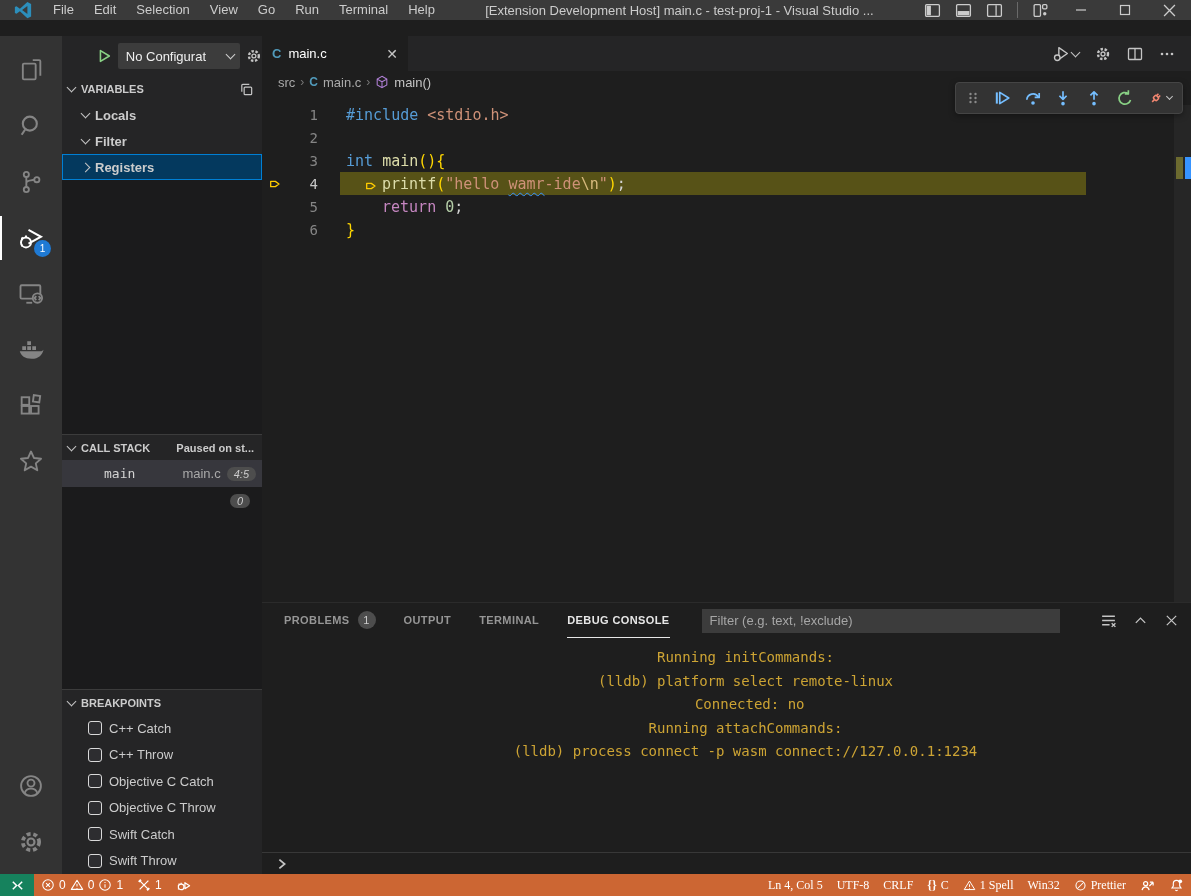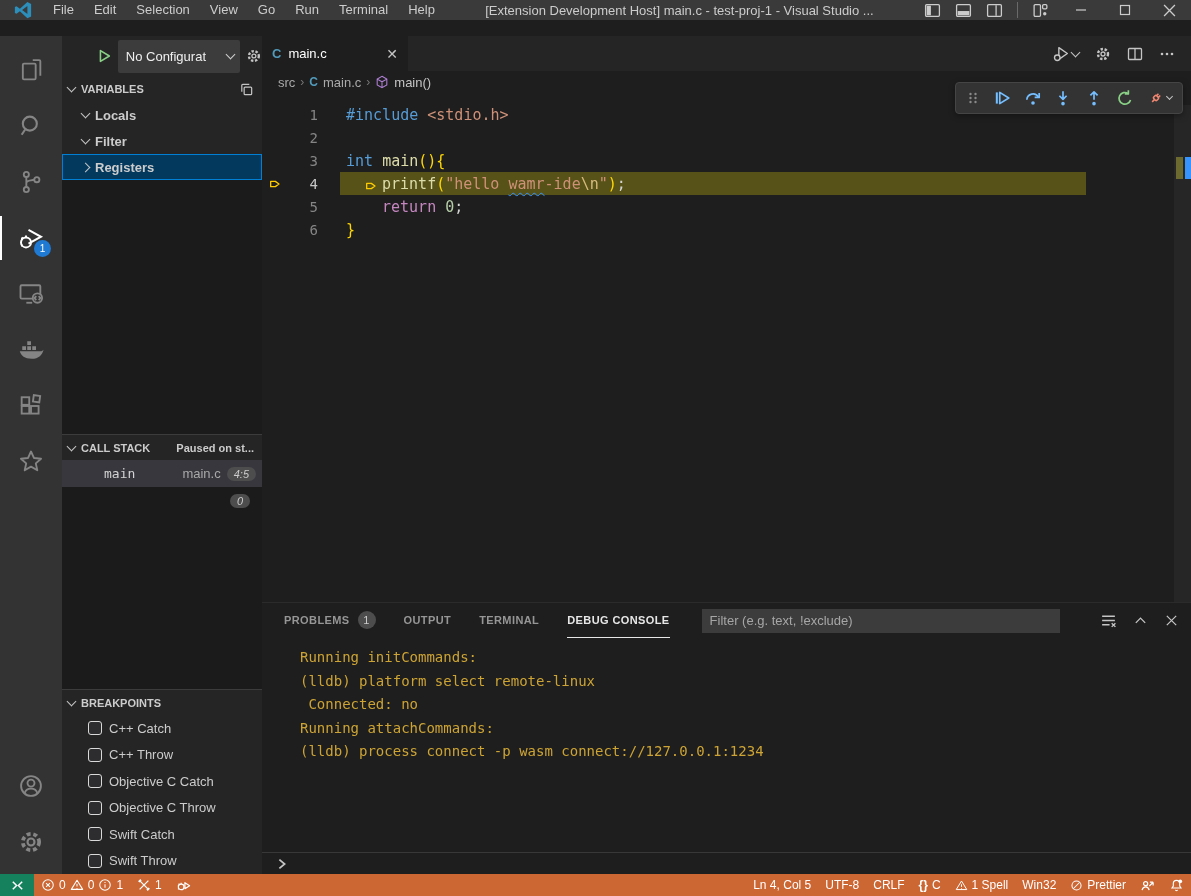--- a/index.html
+++ b/index.html
@@ -17,37 +17,37 @@
   .layout-icons { display:flex; align-items:center; gap:14px; margin:0 10px; }
   .tb-sep { width:1px; height:16px; background:#6a6a6a; }
   .win-btns { display:flex; }
   .win-btn { width:44px; height:36px; display:flex; align-items:center; justify-content:center; }
 
   
   .statusbar { position:absolute; left:0; right:0; bottom:0; height:22px; background:#CC6633;
     color:#fff; font-size:12px; display:flex; align-items:center; }
   .sb-remote { width:34px; height:22px; background:#16825D; display:flex; align-items:center; justify-content:center; }
   .sb-item { display:flex; align-items:center; gap:4px; padding:0 7px; height:22px; white-space:nowrap; }
-  .sb-right { margin-left:auto; display:flex; align-items:center; }
+  .sb-right { margin-left:auto; display:flex; align-items:center;font-family:Liberation Serif, serif; }
   .sb-ico { display:inline-flex; align-items:center; }
 
   
   .activitybar { position:absolute; left:0; top:36px; bottom:22px; width:62px; background:#333333;
     display:flex; flex-direction:column; align-items:center; padding-top:6px; }
   .ab-item { position:relative; width:62px; height:56px; display:flex; align-items:center; justify-content:center; }
   .ab-item.active::before { content:""; position:absolute; left:0; top:6px; bottom:6px; width:2px; background:#fff; }
   .ab-badge { position:absolute; right:11px; bottom:9px; min-width:17px; height:17px; border-radius:50%;
     background:#1F7AD4; color:#fff; font-size:10px; display:flex; align-items:center; justify-content:center; }
   .ab-bottom { margin-top:auto; margin-bottom:4px; display:flex; flex-direction:column; align-items:center; }
 
   
   .sidebar { position:absolute; left:62px; top:36px; bottom:22px; width:200px; background:#252526;
     display:flex; flex-direction:column; font-size:13px; }
   .sb-toolbar { height:40px; display:flex; align-items:center; padding-left:34px; gap:6px; flex:0 0 40px; }
-  .cfg-dd { height:33px; background:#3c3c3c; color:#f0f0f0; display:flex; align-items:center;
+  .cfg-dd { height:26px; background:#3c3c3c; color:#f0f0f0; display:flex; align-items:center;
     padding:0 6px 0 8px; width:124px; font-size:13px; border-radius:2px; }
   .cfg-dd .txt { flex:1; overflow:hidden; white-space:nowrap; }
   .sec-header { height:26px; display:flex; align-items:center; gap:6px; padding:0 8px 0 6px;
     font-size:11px; font-weight:bold; color:#cccccc; flex:0 0 auto; border-top:1px solid #3c3c3c; }
   .sec-header.first { border-top:none; }
   .tree-row { height:26px; display:flex; align-items:center; gap:6px; padding-left:20px;
     font-weight:bold; color:#cccccc; flex:0 0 26px; }
   .tree-row.selected { background:#04395E; box-shadow:inset 0 0 0 1px #007FD4; }
   .sec-fill { background:#1b1b1c; }
   .chev { width:7px; height:7px; border-left:1.4px solid #c5c5c5; border-bottom:1.4px solid #c5c5c5;
@@ -100,21 +100,21 @@
   .panel-tab { display:flex; align-items:center; gap:8px; margin-right:28px; height:35px;
     font-size:11px; letter-spacing:.4px; color:#969696; font-weight:bold; border-bottom:1px solid transparent; }
   .panel-tab.active { color:#e7e7e7; border-bottom-color:#e7e7e7; }
   .pt-badge { background:#4D4D4D; color:#cccccc; min-width:18px; height:18px; border-radius:50%;
     display:flex; align-items:center; justify-content:center; font-size:11px; font-weight:normal; }
   .filter-input { margin-left:4px; width:358px; height:24px; background:#3c3c3c; border:none; outline:none;
     color:#e0e0e0; font-size:13px; padding:0 8px; font-family:"Liberation Sans", sans-serif; }
   .filter-input::placeholder { color:#a6a6a6; }
   .panel-icons { margin-left:auto; display:flex; align-items:center; gap:16px; }
   .console { position:absolute; top:35px; left:0; right:0; bottom:22px; overflow:hidden; padding:8px 0 0 38px;
-    font-family:"DejaVu Sans Mono", monospace; font-size:14px; line-height:23.5px; color:#CDA434; white-space:pre; }
+    font-family:"DejaVu Sans Mono", monospace; font-size:14px; line-height:23.5px; color:#CDA434; white-space:pre;text-align:center; }
   .console-input { position:absolute; left:0; right:0; bottom:0; height:22px; border-top:1px solid #383838;
     display:flex; align-items:center; padding-left:13px; }
 </style>
 </head>
 <body>
 
 <div class="app">
 
   <div class="titlebar">
     <svg class="vscode-logo" viewBox="0 0 16 16">

